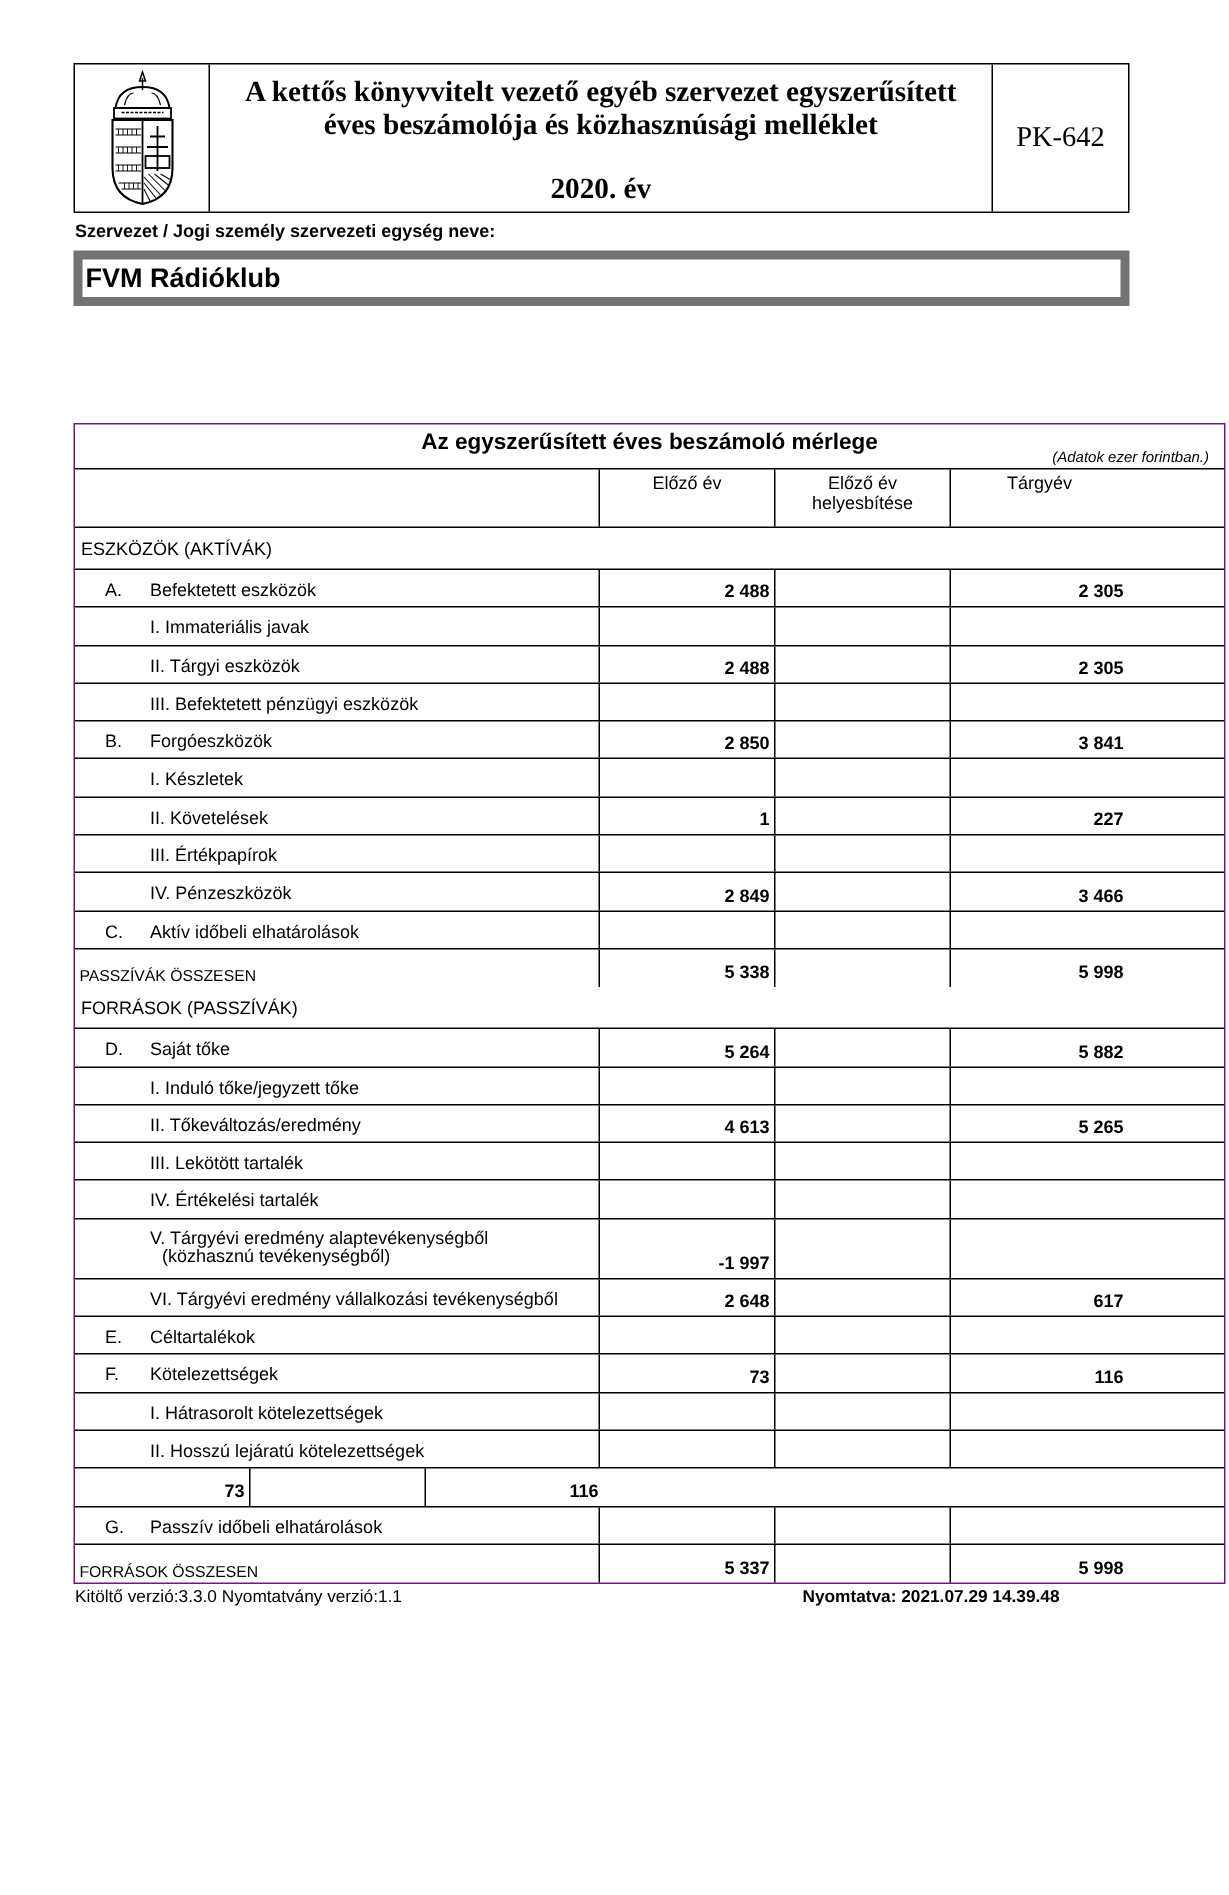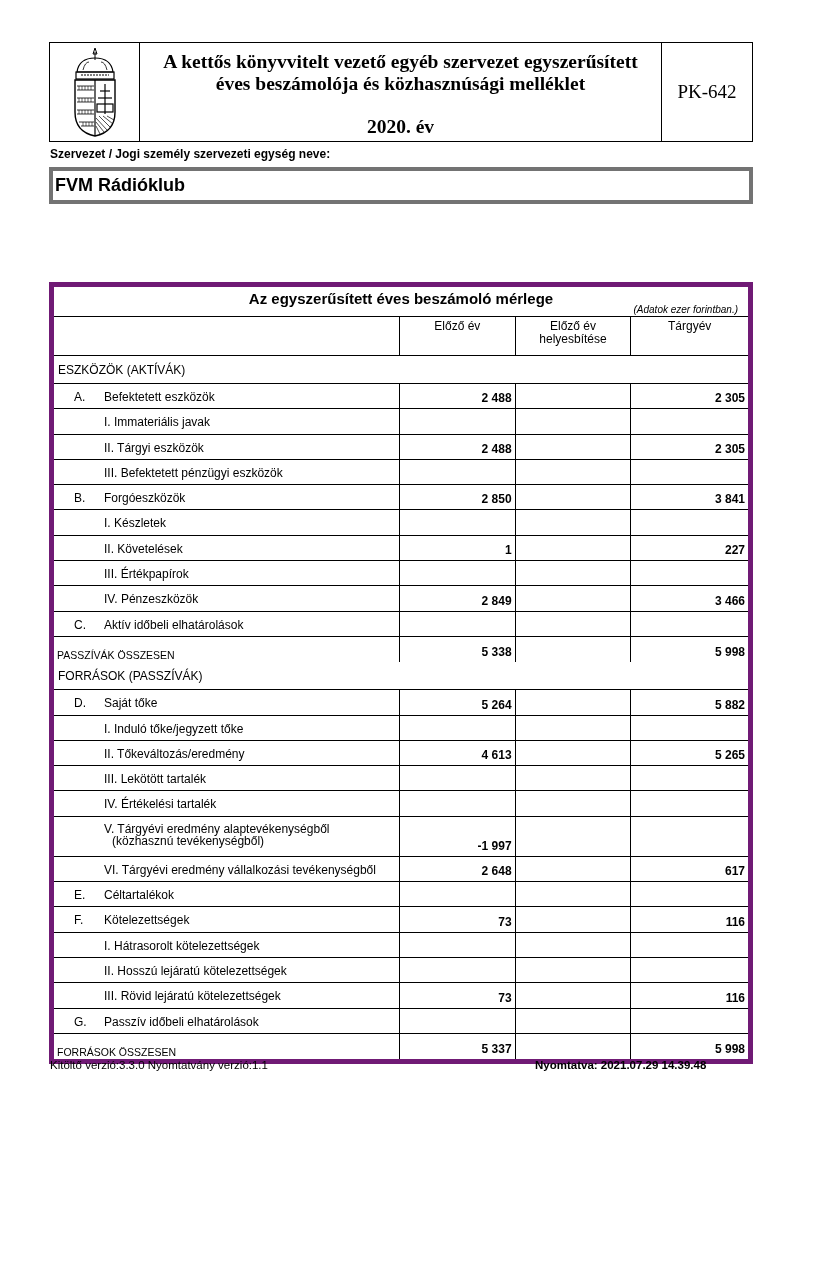--- a/index.html
+++ b/index.html
@@ -8,24 +8,24 @@
 
     
     .hdr { position: absolute; left: 49px; top: 42px; width: 704px; height: 100px; border: 1px solid #000; display: flex; justify-content: flex-end; }
     .hdr .logo { width: 90px; border-right: 1px solid #000; display: flex; align-items: center; justify-content: center; }
     .hdr .title { flex: 1; border-right: 1px solid #000; text-align: center; font-family: "Liberation Serif", serif; font-weight: bold; }
     .hdr .title .t1 { font-size: 19.5px; line-height: 22px; margin-top: 8px; }
     .hdr .title .year { font-size: 19.5px; margin-top: 21px; }
     .hdr .code { width: 90px; display: flex; align-items: center; justify-content: center; font-family: "Liberation Serif", serif; font-size: 19px; }
 
     .orglabel { position: absolute; left: 50px; top: 147px; font-size: 12px; font-weight: bold; }
-    .orgbox { position: absolute; left: 49px; top: 167px; width: 704px; height: 37px; border: 4px solid #737373; padding-left: 2px; display: flex; align-items: center; font-size: 18px; font-weight: bold; }
+    .orgbox { position: absolute; left: 49px; top: 167px; width: 704px; height: 37px; border: 6px solid #737373; padding-left: 2px; display: flex; align-items: center; font-size: 18px; font-weight: bold; }
 
     
-    .tbl { position: absolute; left: 49px; top: 282px; width: 704px; border: 5px solid #701a75; }
+    .tbl { position: absolute; left: 49px; top: 282px; width: 768px; border: 1px solid #701a75; }
     .tbl-title { height: 30px; border-bottom: 1px solid #000; position: relative; }
     .tbl-title .main { position: absolute; left: 0; right: 0; top: 3px; text-align: center; font-size: 15px; font-weight: bold; }
     .tbl-title .unit { position: absolute; right: 10px; top: 17px; font-size: 10px; font-style: italic; text-align: right; }
 
     .row { display: flex; border-bottom: 1px solid #000; height: 25.3px; }
     .row:last-child { border-bottom: none; }
     .row.head { height: 39px; }
     .row.section { height: 28px; }
     .row.tall { height: 40px; }
     .c-label { width: 350px; border-right: 1px solid #000; font-size: 12px; position: relative; display: flex; align-items: flex-start; padding-top: 6px; }
@@ -341,24 +341,20 @@
       <div class="row">
         <div class="c-label">
           <span class="letter"></span>
           <span class="">II. Hosszú lejáratú kötelezettségek</span>
         </div>
         <div class="c-val"></div>
         <div class="c-val"></div>
         <div class="c-val last"></div>
       </div>
       <div class="row">
-        <div class="c-label">
-          <span class="letter"></span>
-          <span class="">III. Rövid lejáratú kötelezettségek</span>
-        </div>
         <div class="c-val">73</div>
         <div class="c-val"></div>
         <div class="c-val last">116</div>
       </div>
       <div class="row">
         <div class="c-label">
           <span class="letter">G.</span>
           <span class="">Passzív időbeli elhatárolások</span>
         </div>
         <div class="c-val"></div>

